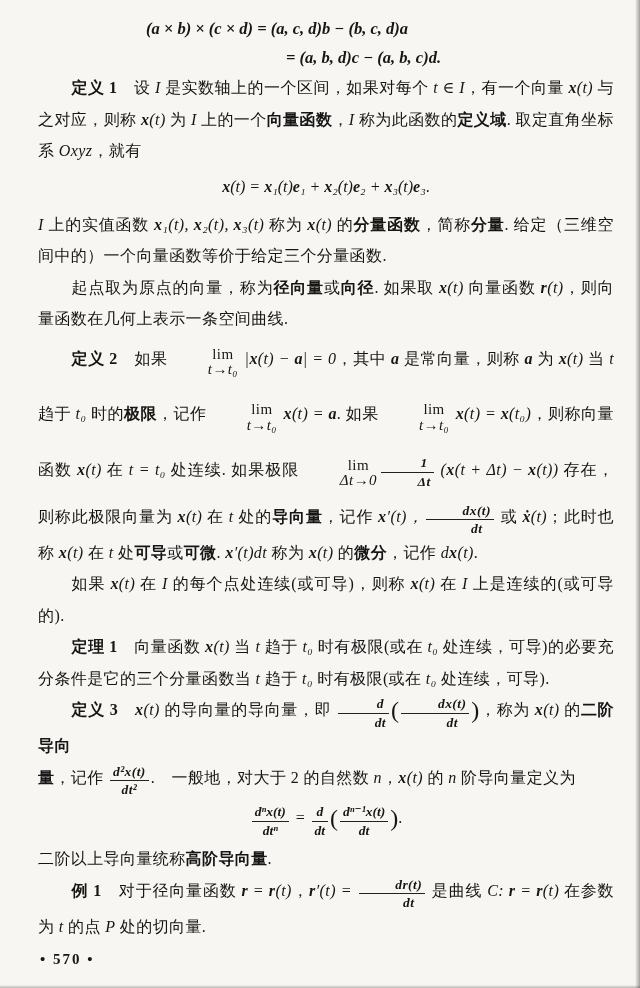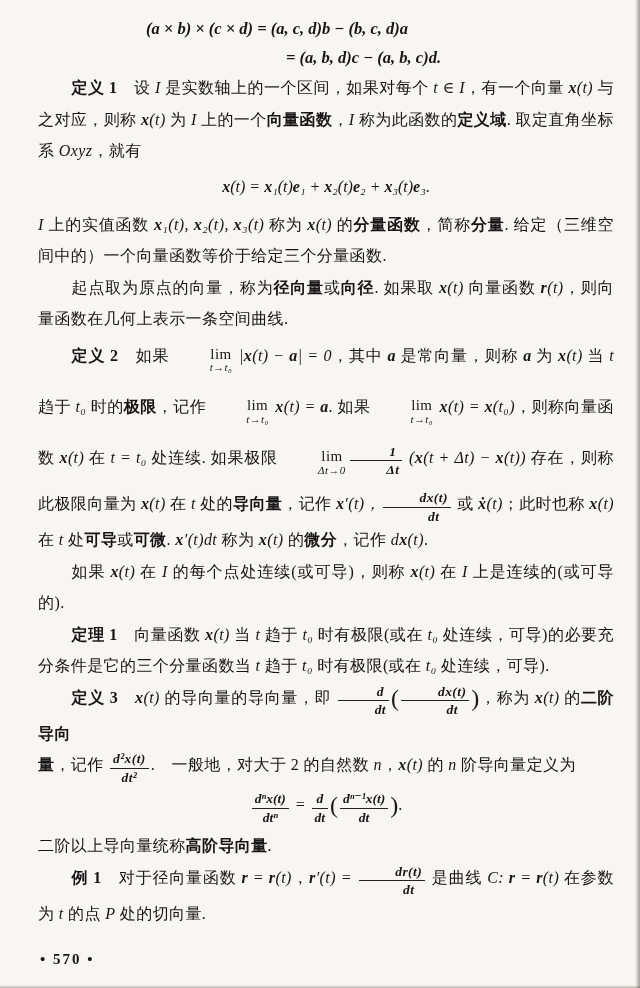--- a/index.html
+++ b/index.html
@@ -58,21 +58,21 @@
     font-size:13.5px;line-height:1.15;font-style:italic;font-weight:bold;
     margin:0 2px;
   }
   .frac .num{display:block;border-bottom:1.3px solid #222;padding:0 3px 1px 3px;}
   .frac .den{display:block;padding:1px 3px 0 3px;}
   .lim{
     display:inline-block;text-align:center;vertical-align:-0.7em;
     line-height:1;margin:12px 2px;
   }
   .lim .lim-top{display:block;font-size:15px;font-style:normal;line-height:1.05;}
-  .lim .lim-under{display:block;font-size:11px;font-style:italic;line-height:1.05;}
+  .lim .lim-under{display:block;font-size:15px;font-style:italic;line-height:1.05;}
   .bigp{font-size:150%;font-style:normal;font-weight:normal;vertical-align:-0.12em;}
   .pageno{
     position:absolute;left:40px;bottom:20px;
     font-size:15px;font-weight:bold;letter-spacing:2px;
   }
 </style>
 </head>
 <body>
 
 <div class="page">

